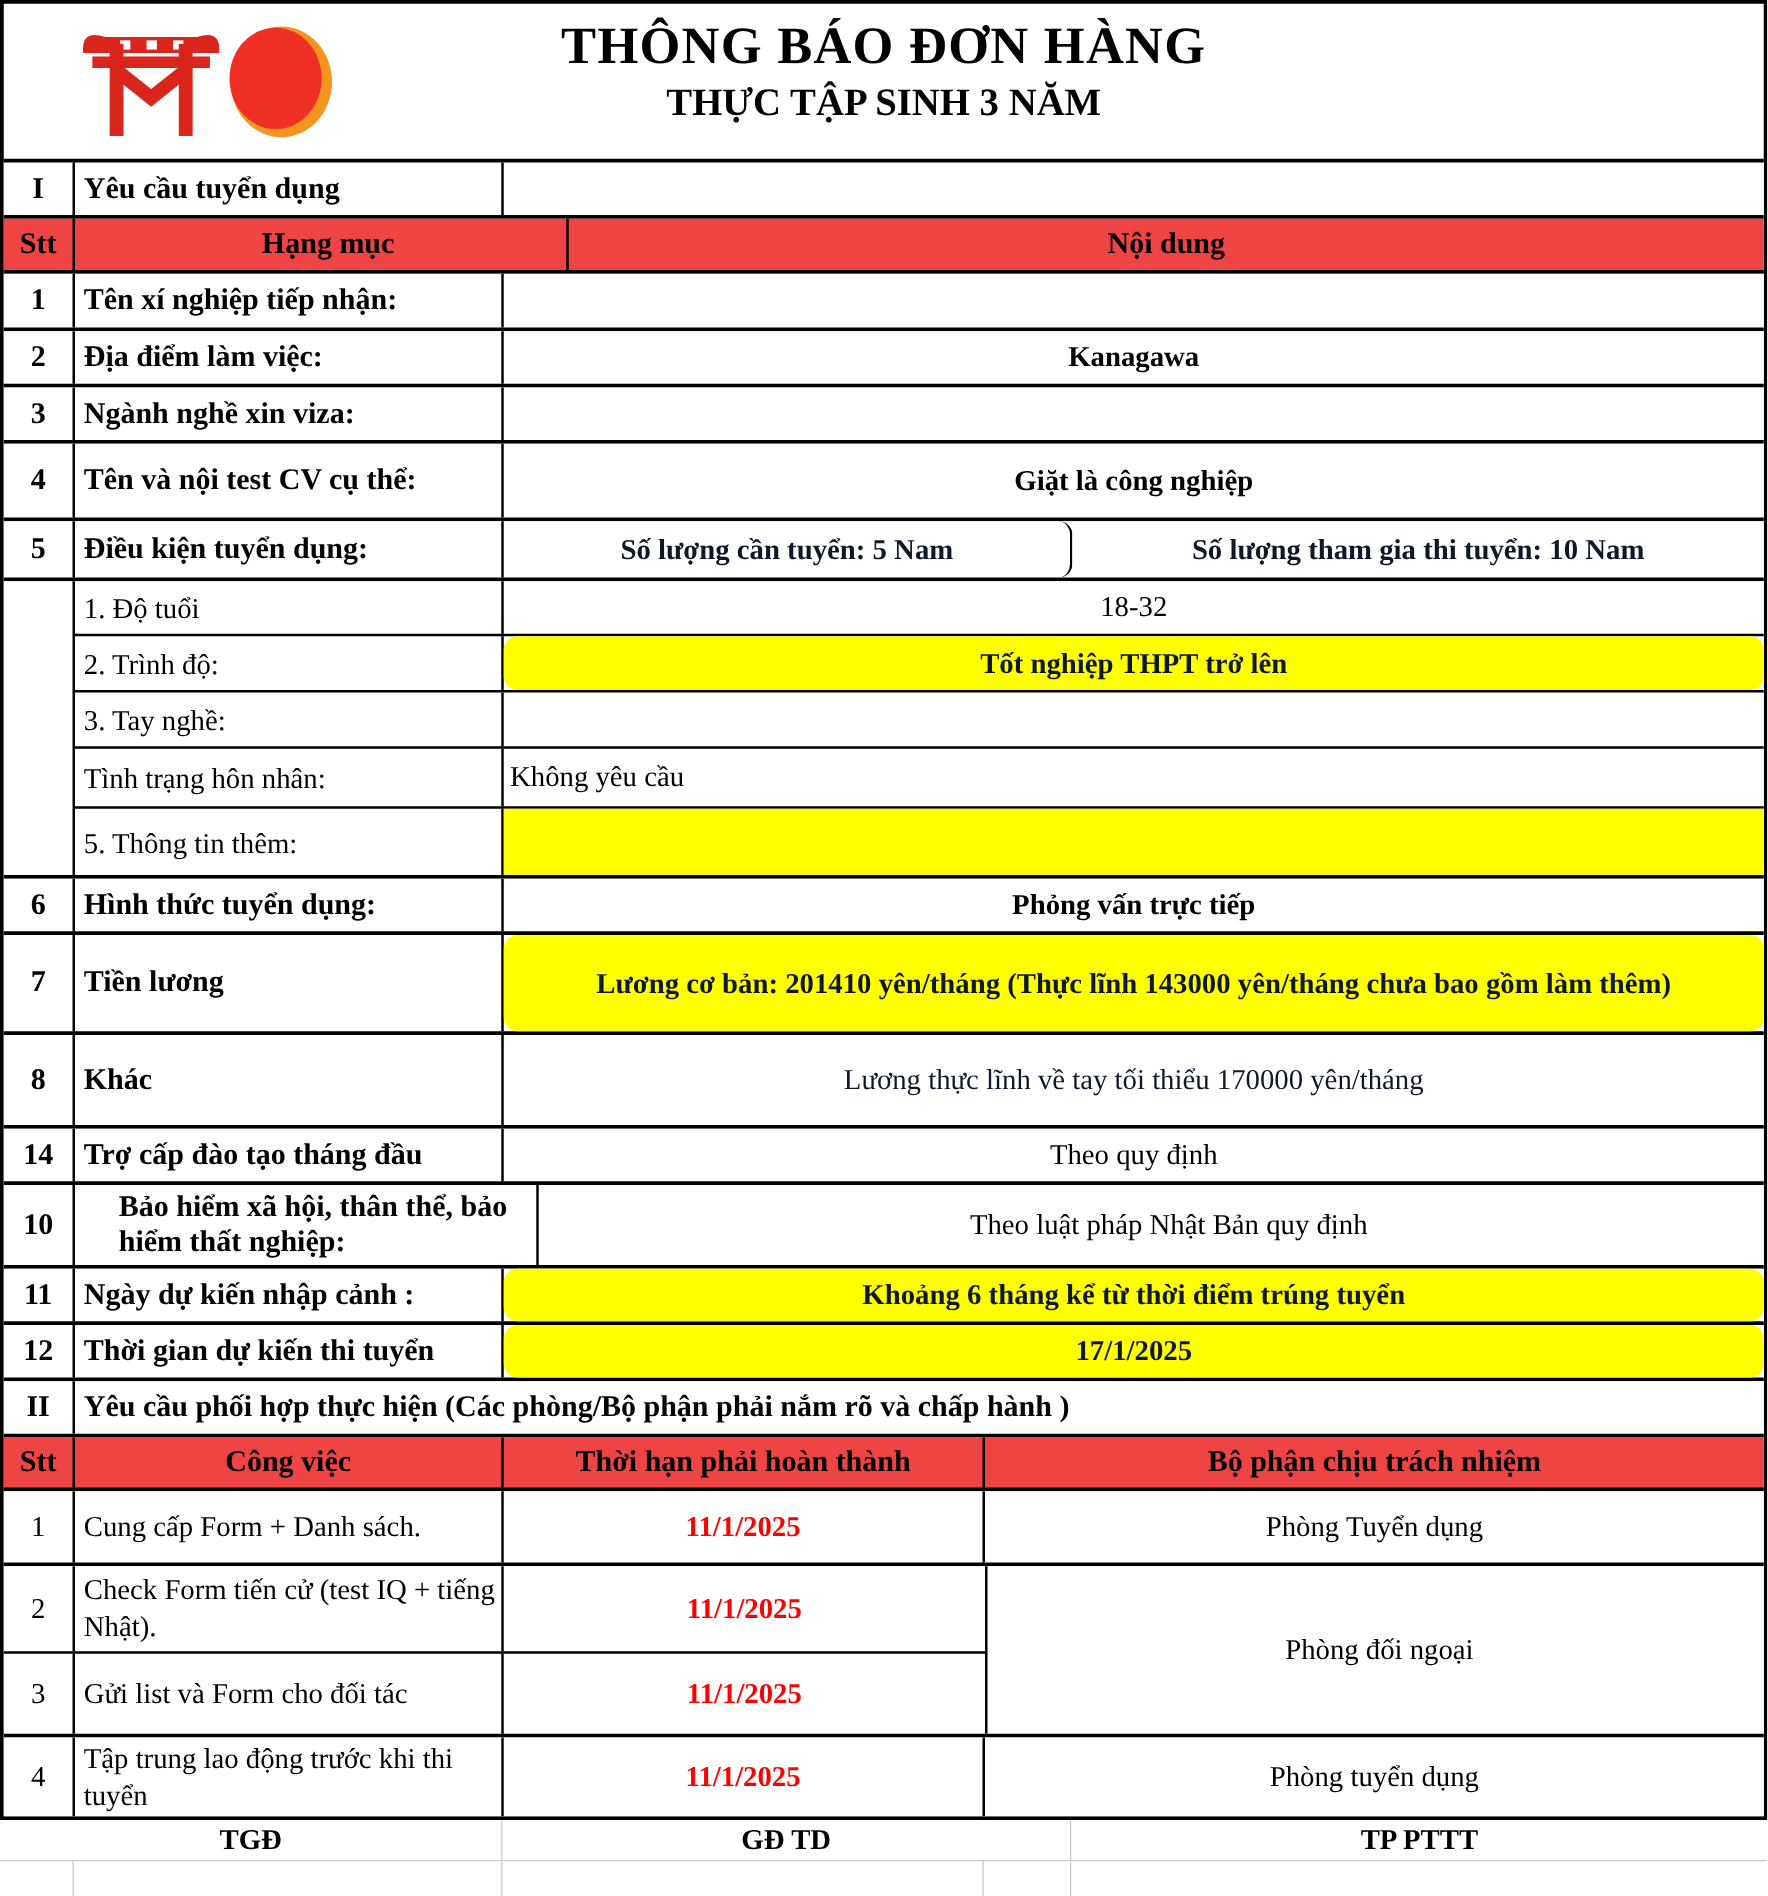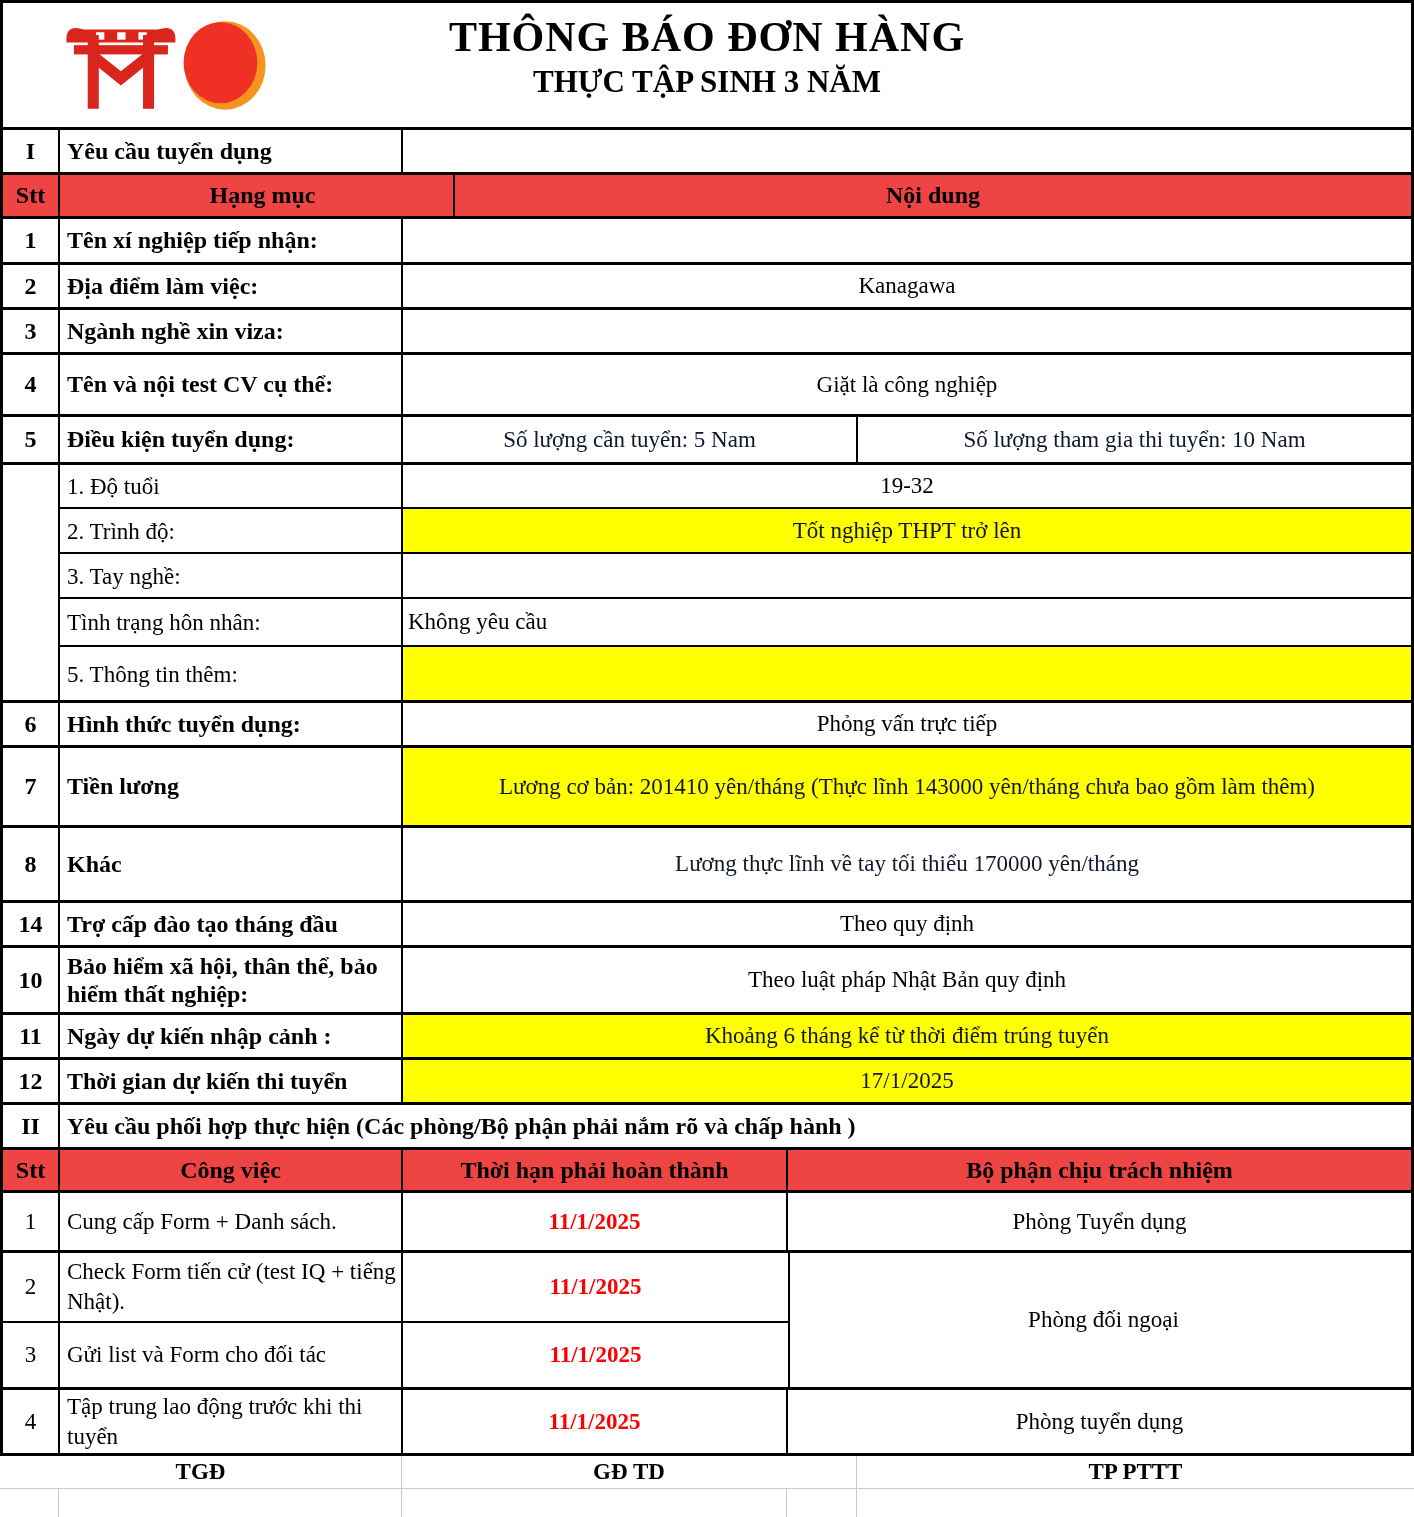--- a/index.html
+++ b/index.html
@@ -20,21 +20,21 @@
   .t2 { font-size:31px; font-weight:bold; line-height:1.15; }
 
   
   .row { display:flex; border-bottom:3px solid #000; background:#fff; }
   .row:last-child { border-bottom:none; }
   .cell { display:flex; align-items:center; min-width:0; }
   .vline { border-right:2px solid #000; }
   .c-stt { width:57px; justify-content:center; font-weight:bold; font-size:24px; }
   .c-label { width:343px; padding:2px 4px 2px 7px; font-weight:bold; font-size:24px; line-height:1.18; }
   .c-content { flex:1; justify-content:center; text-align:center; font-size:23px; padding:2px 8px; }
-  .bold { font-weight:normal; }
+  .bold { font-weight:bold;border-radius:11px; }
   .red { color:#0f172a; }
   .yellow { background:#ffff00; }
   .green { background:#ef4444; }
   .green .cell { font-weight:bold; font-size:24px; justify-content:center; text-align:center; padding:2px 4px; }
   .leftal { justify-content:flex-start !important; text-align:left !important; }
 
   
   .subwrap { display:flex; }
   .subcol { flex:1; display:flex; flex-direction:column; min-width:0; }
   .subrow { display:flex; border-bottom:2px solid #000; }
@@ -55,21 +55,21 @@
   .f-row { display:flex; border-bottom:1px solid #c9c9c9;text-align:right; }
   .f-cell { display:flex; align-items:center; justify-content:center; font-size:23px; font-weight:bold; border-right:1px solid #c9c9c9; }
   .f-cell:last-child { border-right:none; }
   .e-row { display:flex; border-bottom:1px solid #c9c9c9; }
   .e-cell { border-right:1px solid #c9c9c9; }
   .e-cell:last-child { border-right:none; }
 
   .h45 { height:45px; } .h44 { height:44px; } .h46 { height:46px; }
   .h48 { height:48px; } .h62 { height:62px; } .h53 { height:53px; }
   .h43 { height:43px; } .h80 { height:80px; } .h75 { height:75px; }
-  .h67 { height:67px; } .h60 { height:60px; } .h70 { height:70px; }
+  .h67 { height:67px;gap:28px; } .h60 { height:60px; } .h70 { height:70px; }
   .h64 { height:64px; } .h63 { height:63px; } .h33 { height:33px; }
   .h34 { height:34px; }
 </style>
 </head>
 <body>
 
 <div class="doc">
   <div class="black-wrap">
 
     <div class="hdr">
@@ -134,21 +134,21 @@
       <div class="cell c-label vline">Điều kiện tuyển dụng:</div>
       <div class="cell c-content bold red vline" style="flex:none;width:455px;">Số lượng cần tuyển: 5 Nam</div>
       <div class="cell c-content bold red">Số lượng tham gia thi tuyển: 10 Nam</div>
     </div>
 
     <div class="row subwrap">
       <div class="cell vline" style="width:57px;"></div>
       <div class="subcol">
         <div class="subrow h44">
           <div class="cell sub-label vline">1. Độ tuổi</div>
-          <div class="cell c-content">19-32</div>
+          <div class="cell c-content">18-32</div>
         </div>
         <div class="subrow h45">
           <div class="cell sub-label vline">2. Trình độ:</div>
           <div class="cell c-content yellow bold red">Tốt nghiệp THPT trở lên</div>
         </div>
         <div class="subrow h45">
           <div class="cell sub-label vline">3. Tay nghề:</div>
           <div class="cell c-content"></div>
         </div>
         <div class="subrow h48">

